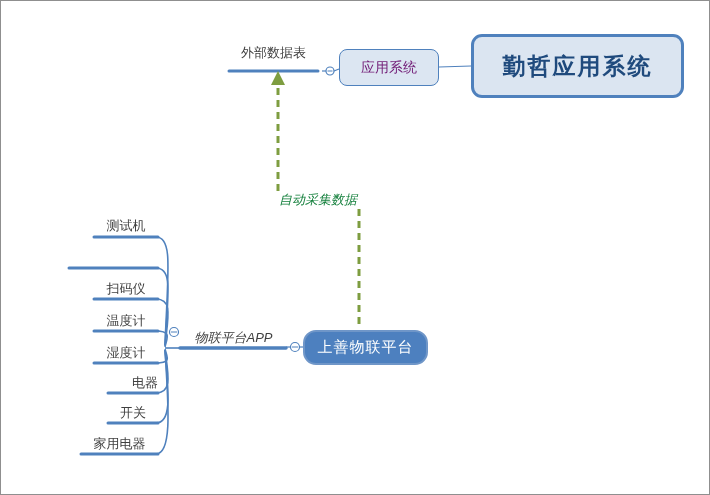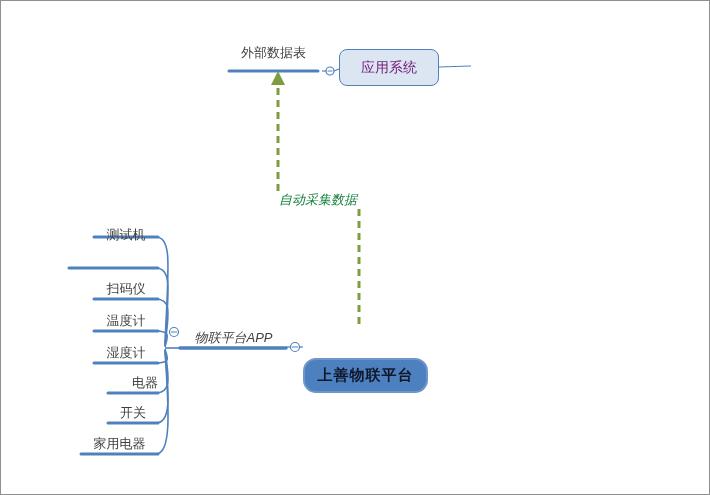--- a/index.html
+++ b/index.html
@@ -24,21 +24,21 @@
     font-size:14px; color:#701a75;
   }
   .box-root {
     left:470px; top:33px; width:213px; height:64px;
     background:#dbe5f1; border:3px solid #4f81bd; border-radius:11px;
     font-size:23px; font-weight:bold; color:#1f4a7d; letter-spacing:2px;
   }
   .box-platform {
     left:302px; top:329px; width:125px; height:35px;
     background:#4d80bf; border:2px solid #6f96c8; border-radius:13px;
-    font-size:15px; font-weight:bold; color:#0f172a; letter-spacing:1px;margin-top:28px;
+    font-size:15px; font-weight:normal; color:#ffffff; letter-spacing:1px;
   }
   .rel-label {
     position:absolute; left:278px; top:190px; font-size:13px;
     font-style:italic; color:#15803d; white-space:nowrap;
   }
 </style>
 </head>
 <body>
 
 <div class="canvas">
@@ -85,24 +85,25 @@
     <line x1="285" y1="346" x2="289" y2="346" stroke="#4f81bd" stroke-width="1.2"></line>
     <circle cx="294" cy="346" r="4.5" fill="#ffffff" stroke="#4f81bd" stroke-width="1.2"></circle>
     <line x1="291" y1="346" x2="297" y2="346" stroke="#4f81bd" stroke-width="1"></line>
     <line x1="299" y1="346" x2="302" y2="346" stroke="#4f81bd" stroke-width="1.2"></line>
   </svg>
 
   <div class="node-label" style="left:228px; top:44px; width:89px;">外部数据表</div>
 
   <div class="box box-app">应用系统</div>
 
+  <div class="box box-root">勤哲应用系统</div>
 
   <div class="rel-label">自动采集数据</div>
 
-  <div class="node-label" style="left:93px;  top:226px; width:64px;">测试机</div>
+  <div class="node-label" style="left:93px;  top:218px; width:64px;font-family:Liberation Mono, monospace;">测试机</div>
   <div class="node-label" style="left:93px;  top:280px; width:64px;">扫码仪</div>
   <div class="node-label" style="left:93px;  top:312px; width:64px;">温度计</div>
   <div class="node-label" style="left:93px;  top:344px; width:64px;">湿度计</div>
   <div class="node-label" style="left:107px; top:374px; width:50px;text-align:right;">电器</div>
   <div class="node-label" style="left:107px; top:404px; width:50px;">开关</div>
   <div class="node-label" style="left:80px;  top:435px; width:77px;">家用电器</div>
 
   <div class="node-label" style="left:180px; top:329px; width:105px;font-style:italic;">物联平台APP</div>
 
   <div class="box box-platform">上善物联平台</div>

